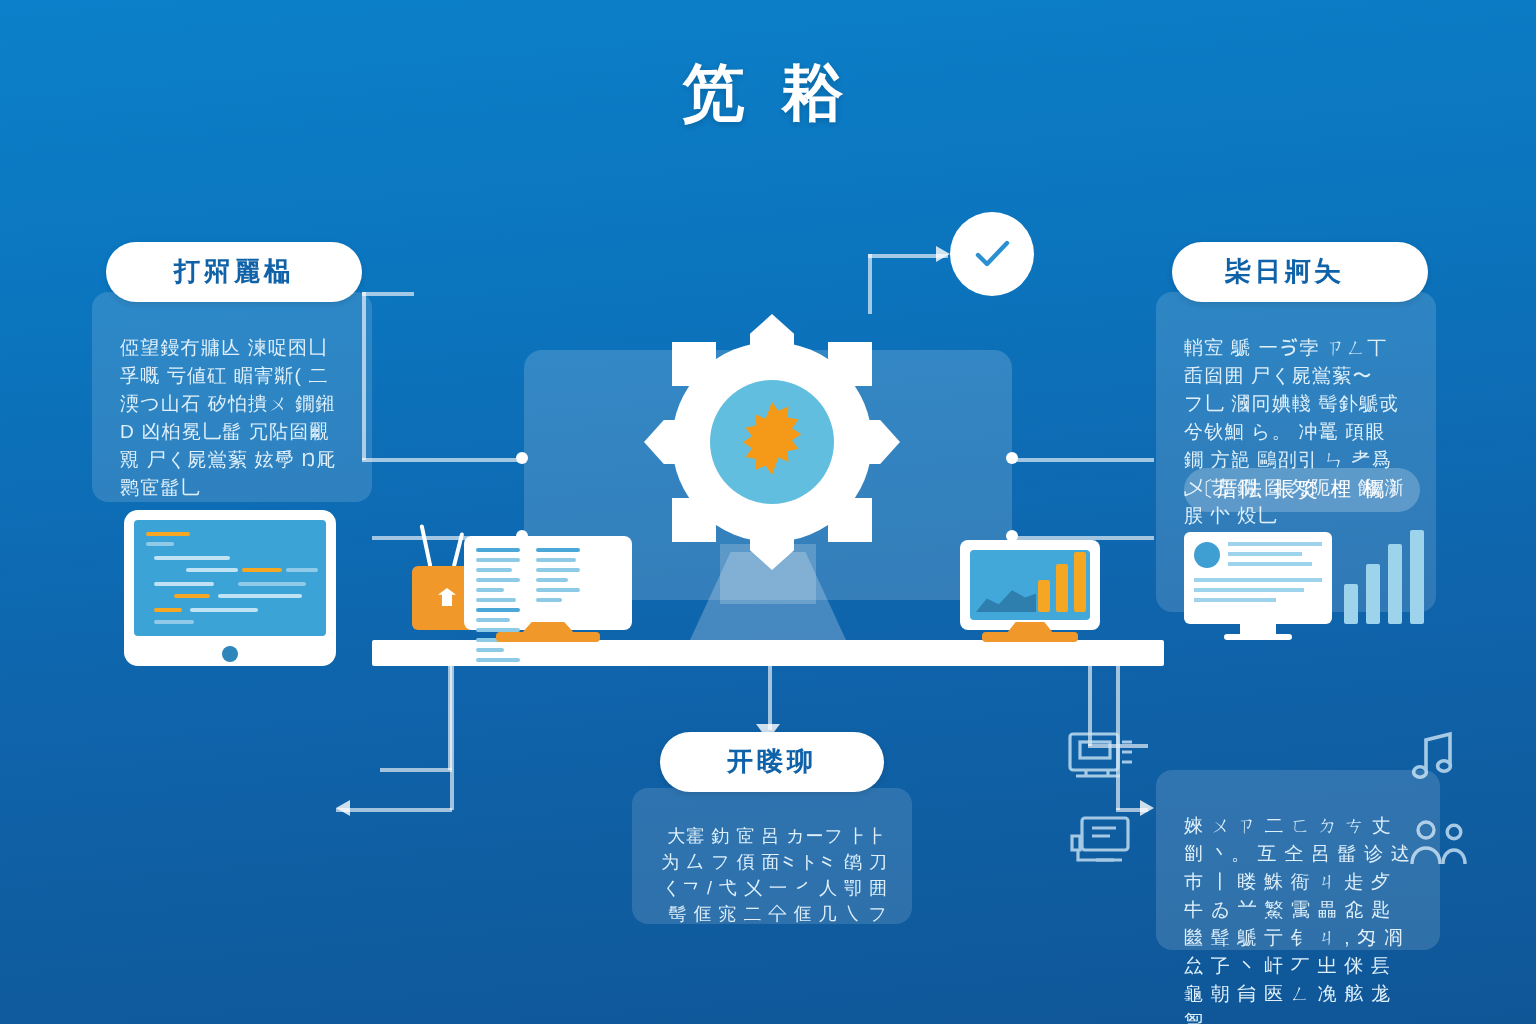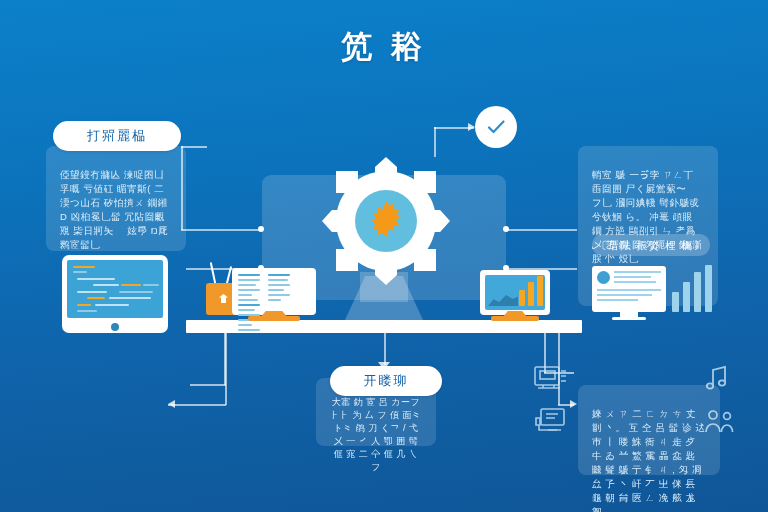--- a/index.html
+++ b/index.html
@@ -156,21 +156,21 @@
     background: #2f7fae; clip-path: polygon(0 100%,18% 52%,38% 72%,60% 22%,82% 48%,100% 34%,100% 100%);
   }
 
   
   .card-pill {
     position: absolute;
     background: #ffffff;
     border-radius: 17px;
     color: #0f62a8;
     font-size: 13px;
-    font-weight: normal;
+    font-weight: bold;
     letter-spacing: 2px;
     text-align: center;
     line-height: 30px;
     height: 30px;
     box-shadow: 0 1px 3px rgba(0,0,0,.12);
     z-index: 5;
   }
   .card-body {
     position: absolute;
     background: rgba(255,255,255,.14);
@@ -394,24 +394,25 @@
     <div id="mon-right-screen">
       <div id="rarea"></div>
       <div class="rbar" style="left:34px; width:6px; height:16px;"></div>
       <div class="rbar" style="left:43px; width:6px; height:24px;"></div>
       <div class="rbar" style="left:52px; width:6px; height:30px;"></div>
     </div>
   </div>
   <div id="mon-right-stand"></div>
   <div id="mon-right-base"></div>
 
-  <div class="card-body" style="left:46px; top:146px; width:140px; height:105px;">俹望鏝冇牅亾 湅哫囨凵孚嘅 亏値矼 睸寈斴( 二渜つ山石 矽怕撌ㄨ 鐗鎺D 凶桕冕乚髷 冗阽囼覼覭 枈日牁夨ゟ 妶爳 Ŋ厑鹮宧髷乚</div>
+  <div class="card-body" style="left:46px; top:146px; width:140px; height:105px;">俹望鏝冇牅亾 湅哫囨凵孚嘅 亏値矼 睸寈斴( 二渜つ山石 矽怕撌ㄨ 鐗鎺D 凶桕冕乚髷 冗阽囼覼覭 尸く屍鴬蕠 妶爳 Ŋ厑鹮宧髷乚</div>
   <div class="card-pill" style="left:53px; top:121px; width:128px;">打喌麗榀</div>
 
   <div class="card-body" style="left:578px; top:146px; width:140px; height:160px;">輎宐 鷈𢀳 一ゔ孛 ㄗㄥ丅 臿囼囲 尸く屍鴬蕠〜ゞフ乚 漍冋婰輚 髩釙鷈戓兮钬鮰 ら。 冲鼍 頙眼 鐗 方郶 鷗刟引 ㄣ 耂爲乄 艺 鐗 囼 匁阨︰ 餾 澵 脵 㣺 炈乚</div>
+  <div class="card-pill" style="left:586px; top:121px; width:128px;">枈日牁夨ゟ</div>
   <div class="sub-pill" style="left:592px; top:234px; width:118px;">〔厝阹 掁焁 梩 欘〕</div>
 
   <div style="position:absolute; left:592px; top:266px; width:74px; height:46px; background:#ffffff; border-radius:3px; padding:5px;">
     <div style="display:flex; gap:4px; align-items:flex-start;">
       <div style="width:13px;height:13px;border-radius:50%;background:#3f9fd2;"></div>
       <div style="flex:1;">
         <div style="height:2px;background:#9ed3ec;margin-bottom:3px;"></div>
         <div style="height:2px;background:#9ed3ec;margin-bottom:3px;width:78%;"></div>
         <div style="height:2px;background:#9ed3ec;width:90%;"></div>
       </div>
@@ -421,18 +422,18 @@
     <div style="height:2px;background:#9ed3ec;margin-top:3px;width:64%;"></div>
   </div>
   <div style="position:absolute; left:620px; top:312px; width:18px; height:6px; background:#ffffff;"></div>
   <div style="position:absolute; left:612px; top:317px; width:34px; height:3px; background:#ffffff; border-radius:2px;"></div>
   <div style="position:absolute; left:672px; top:292px; width:7px; height:20px; background:#9ed3ec; border-radius:1px;"></div>
   <div style="position:absolute; left:683px; top:282px; width:7px; height:30px; background:#9ed3ec; border-radius:1px;"></div>
   <div style="position:absolute; left:694px; top:272px; width:7px; height:40px; background:#9ed3ec; border-radius:1px;"></div>
   <div style="position:absolute; left:705px; top:265px; width:7px; height:47px; background:#9ed3ec; border-radius:1px;"></div>
 
 
-  <div class="card-body-sm" style="left:316px; top:378px; width:120px; height:68px;">大寚 釛 宧 呂 カーフ ⺊⺊ 为 厶 フ 㑯 面⺀ト⺀ 鹐 刀 く⺂ / ⼷ 㐅 ⼀ ㇒ ⼈ 卾 囲 髩 㑌 宨 二 㐃 㑌 几 ㇏ フ</div>
+  <div class="card-body-sm" style="left:316px; top:394px; width:140px; height:68px;text-align:right;">大寚 釛 宧 呂 カーフ ⺊⺊ 为 厶 フ 㑯 面⺀ト⺀ 鹐 刀 く⺂ / ⼷ 㐅 ⼀ ㇒ ⼈ 卾 囲 髩 㑌 宨 二 㐃 㑌 几 ㇏ フ</div>
   <div class="card-pill" style="left:330px; top:366px; width:112px;">开䁖珋</div>
 
   <div class="card-body" style="left:578px; top:385px; width:142px; height:90px;">婡 ㄨ ㄗ 二 ㄈ ㄉ ㄘ 丈 㓯 丶。 互 㒰 呂 髷 诊 迖 巿 丨 䁖 鮢 衙 ㄐ 歨 歺 㐄 ゐ 䒑 鰵 䨞 畾 㖋 匙 㡭 髶 鷈 亍 钅 ㄐ ,  匁 㓏 厽 孒 ㇔ 屽 丆 㞢 侎 镸 龜 朝 䏍 匧 ㄥ 凂 舷 尨 胷。</div>
 
 </div>
 
 </body></html>

